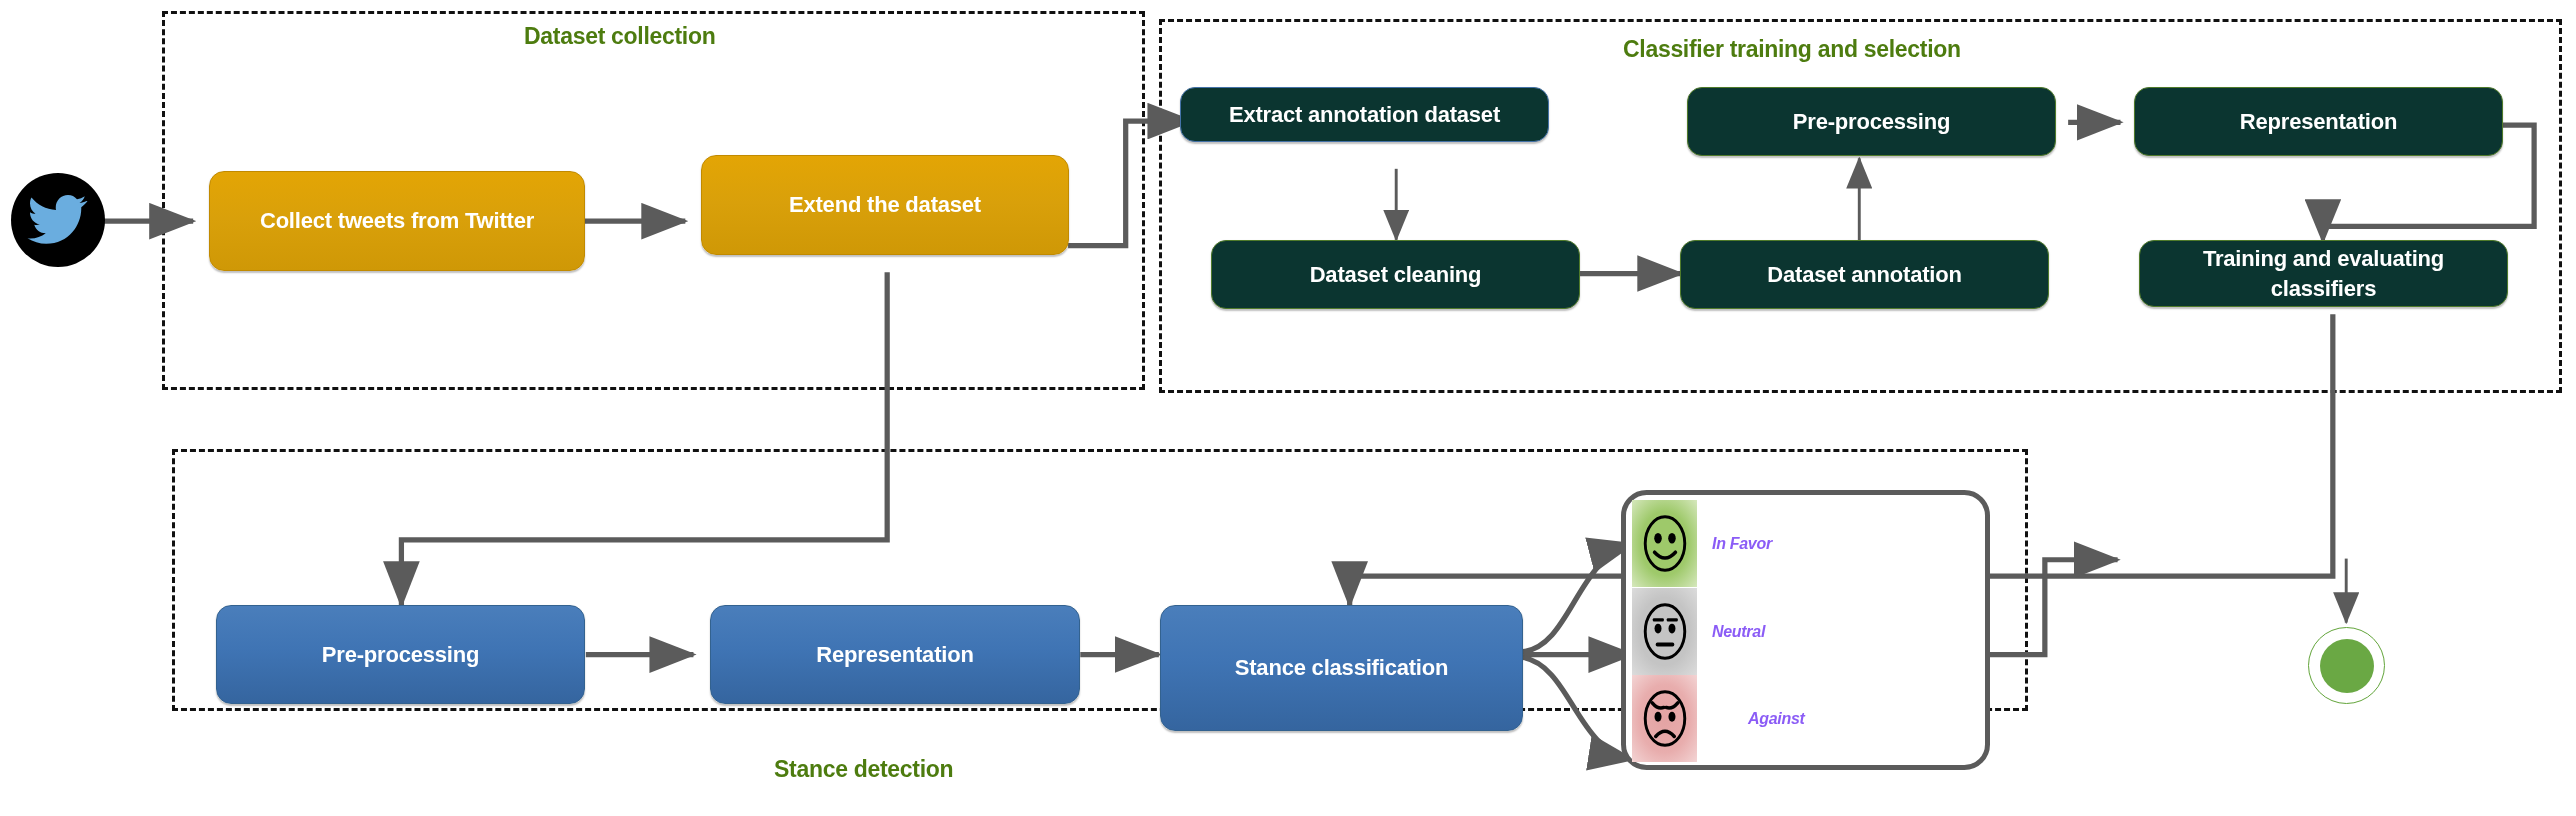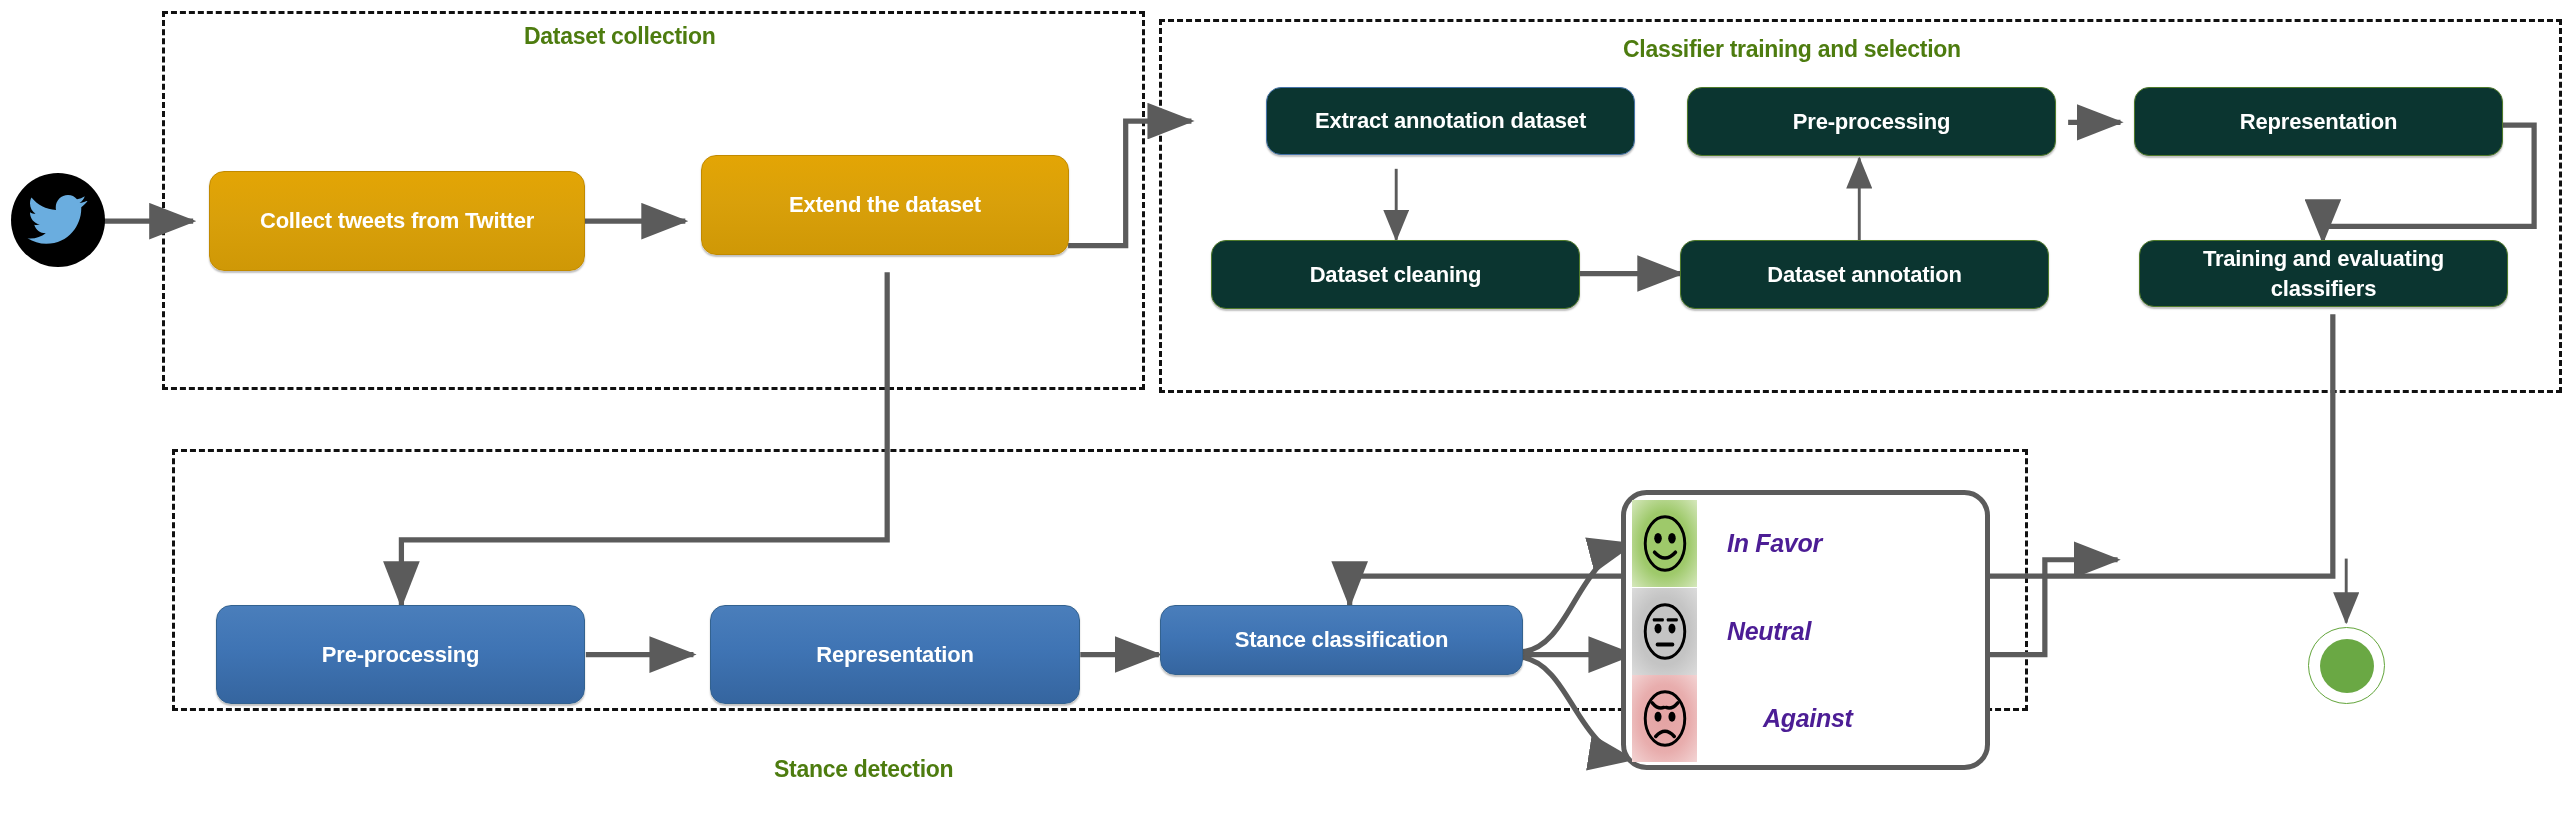--- a/index.html
+++ b/index.html
@@ -32,22 +32,22 @@
 
   
   .tw{position:absolute;border-radius:50%;background:#000;
       display:flex;align-items:center;justify-content:center;}
 
   
   .result-panel{position:absolute;border:5.2px solid #5b5b5b;border-radius:25.6px;
                 background:#fff;box-sizing:border-box;}
   .emoji-cell{position:absolute;display:flex;align-items:center;}
   .emoji-sq{width:65px;height:87px;display:flex;align-items:center;justify-content:center;}
-  .emoji-lbl{font-style:italic;font-weight:bold;font-size:25px;color:#4c1d95;
-             margin-left:30px;white-space:nowrap;letter-spacing:-0.3px;}
+  .emoji-lbl{font-style:italic;font-weight:bold;font-size:16px;color:#8b5cf6;
+             margin-left:15px;white-space:nowrap;letter-spacing:-0.3px;}
   .sq-green{background:radial-gradient(ellipse at 50% 50%,#9ec96a 0%,#9ec96a 52%,#d6e8bd 100%);}
   .sq-gray{background:radial-gradient(ellipse at 50% 50%,#c4c4c4 0%,#c4c4c4 55%,#dcdcdc 100%);}
   .sq-red{background:radial-gradient(ellipse at 50% 50%,#e3a3a3 0%,#e8adad 55%,#f3d4d4 100%);}
 
   
   .end-node{position:absolute;border-radius:50%;border:1.7px solid #63a53b;
             background:#fff;box-sizing:border-box;
             display:flex;align-items:center;justify-content:center;}
   .end-node i{display:block;width:72%;height:72%;border-radius:50%;background:#6aa844;}
 
@@ -127,21 +127,21 @@
   </div>
 
   <div class="node n-orange" style="left:209px;top:171px;width:376px;height:100px;">
     <span>Collect tweets from Twitter</span>
   </div>
 
   <div class="node n-orange" style="left:701px;top:155px;width:368px;height:100px;">
     <span>Extend the dataset</span>
   </div>
 
-  <div class="node n-green accent-blue" style="left:1266px;top:87px;width:369px;height:68px;">
+  <div class="node n-green accent-blue" style="left:1180px;top:87px;width:369px;height:55px;">
     <span>Extract annotation dataset</span>
   </div>
 
   <div class="node n-green" style="left:1687px;top:87px;width:369px;height:69px;">
     <span>Pre-processing</span>
   </div>
 
   <div class="node n-green" style="left:2134px;top:87px;width:369px;height:69px;">
     <span>Representation</span>
   </div>
@@ -159,21 +159,21 @@
   </div>
 
   <div class="node n-blue" style="left:216px;top:605px;width:369px;height:99px;">
     <span>Pre-processing</span>
   </div>
 
   <div class="node n-blue" style="left:710px;top:605px;width:370px;height:99px;">
     <span>Representation</span>
   </div>
 
-  <div class="node n-blue" style="left:1160px;top:605px;width:363px;height:70px;">
+  <div class="node n-blue" style="left:1160px;top:605px;width:363px;height:126px;">
     <span>Stance classification</span>
   </div>
 
   <div class="result-panel" style="left:1621px;top:490px;width:369px;height:280px;"></div>
 
   <div class="emoji-cell" style="left:1632px;top:500px;">
     <div class="emoji-sq sq-green">
       <svg width="50" height="69" viewBox="0 0 86 118">
         <ellipse cx="43" cy="59" rx="34" ry="46" fill="none" stroke="#000" stroke-width="5"></ellipse>
         <ellipse cx="31" cy="50" rx="6.5" ry="9" fill="#000"></ellipse>

